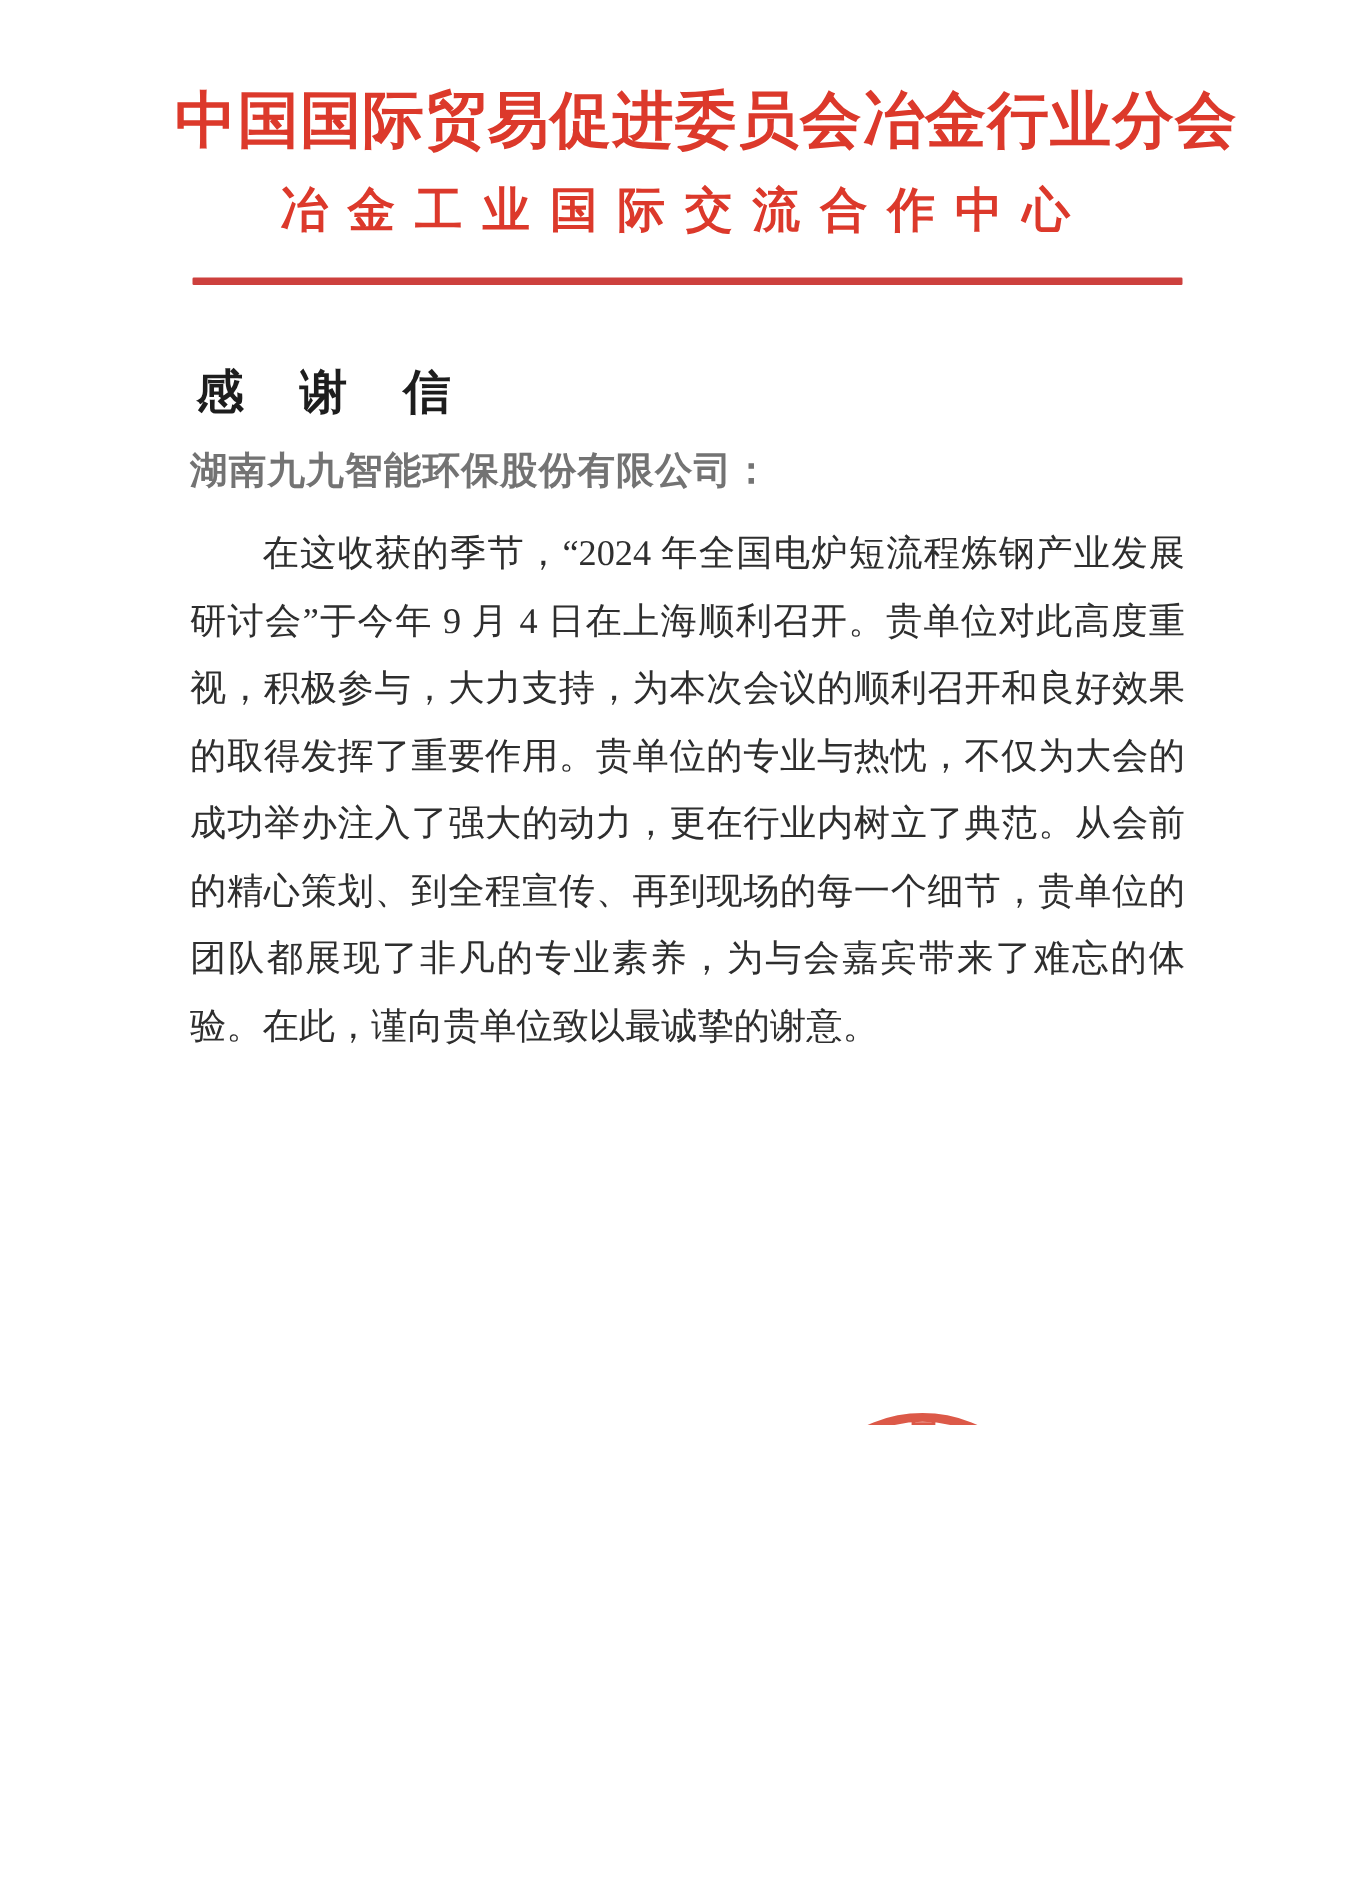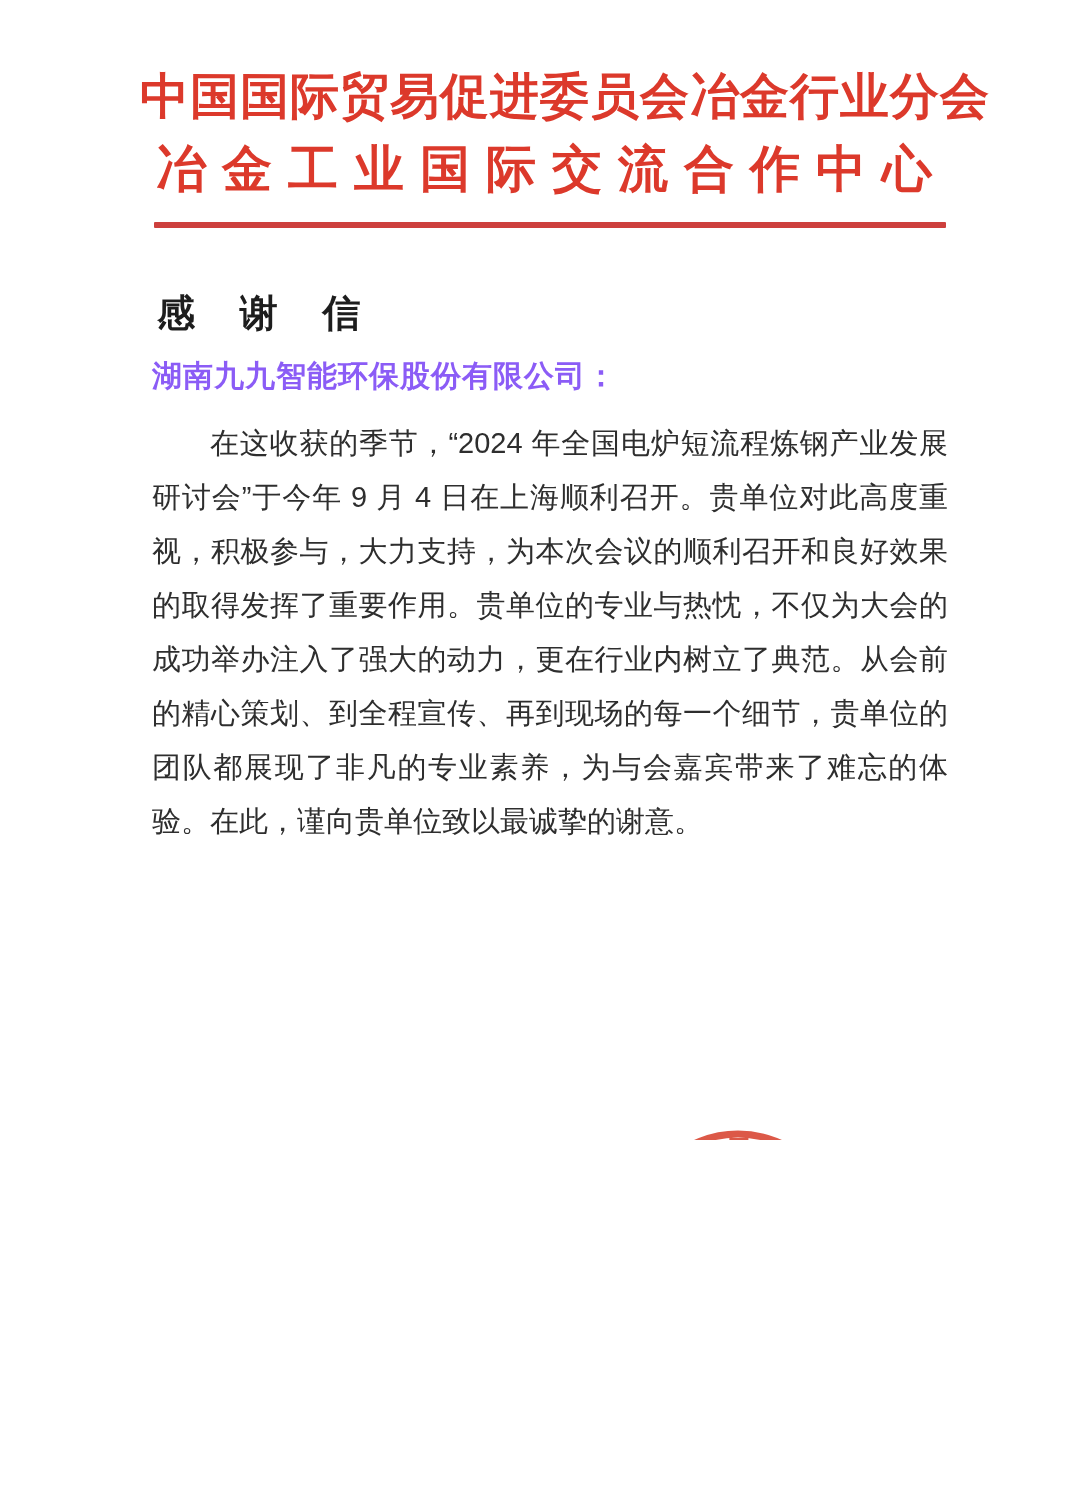--- a/index.html
+++ b/index.html
@@ -31,21 +31,21 @@
     letter-spacing: 1px;
   }
   .letterhead-line2 {
     position: absolute;
     left: 140px;
     top: 138px;
     width: 800px;
     text-align: center;
     font-family: "Liberation Serif", serif;
     font-weight: 700;
-    font-size: 50px;
+    font-size: 38px;
     line-height: 62px;
     color: #dc392b;
     white-space: nowrap;
     letter-spacing: 16px;
     padding-left: 16px;
     box-sizing: border-box;
   }
   .rule {
     position: absolute;
     left: 154px;
@@ -73,29 +73,29 @@
     white-space: nowrap;
   }
   .salutation {
     position: absolute;
     left: 152px;
     top: 356px;
     width: 800px;
     font-family: "Liberation Sans", sans-serif;
     font-weight: 700;
     font-size: 30px;
-    color: #8b5cf6;
+    color: #737373;
     letter-spacing: 1px;
   }
   .body-text {
     position: absolute;
     left: 152px;
     top: 416px;
     width: 796px;
-    font-family: Liberation Sans, sans-serif;
+    font-family: Liberation Serif, serif;
     font-size: 29px;
     line-height: 54px;
     color: #2e2e2e;
     text-align: justify;
   }
   .body-text p {
     margin: 0;
     text-indent: 2em;
   }
 

